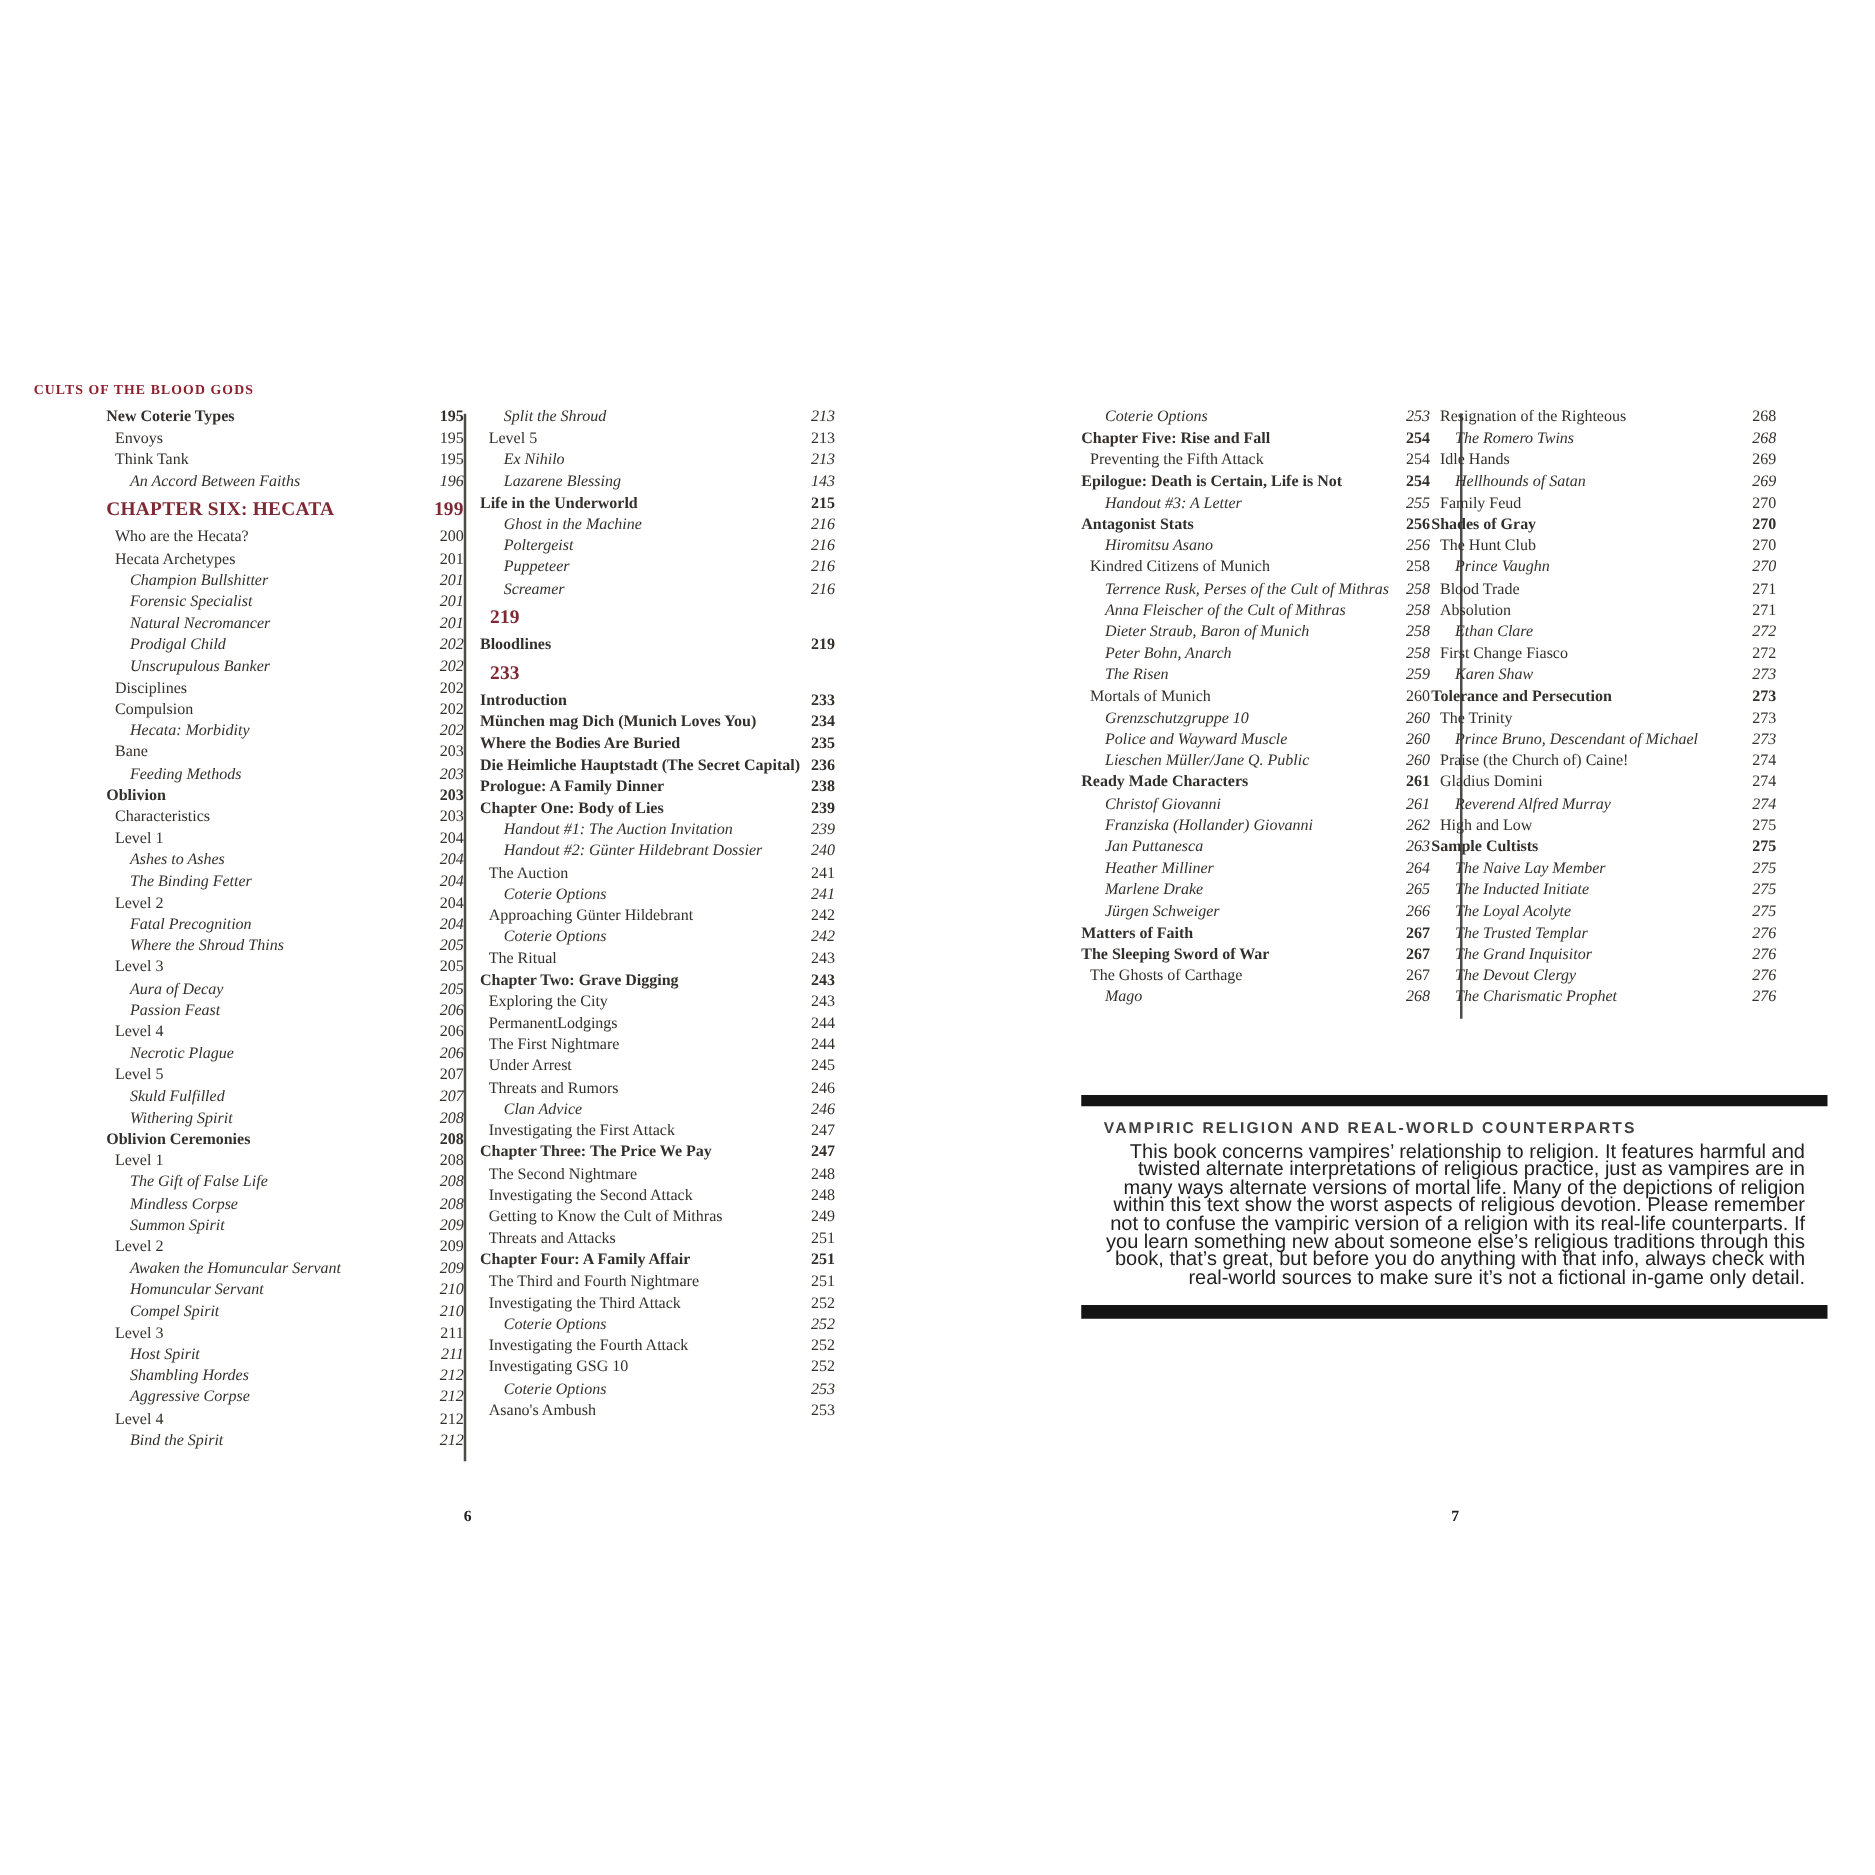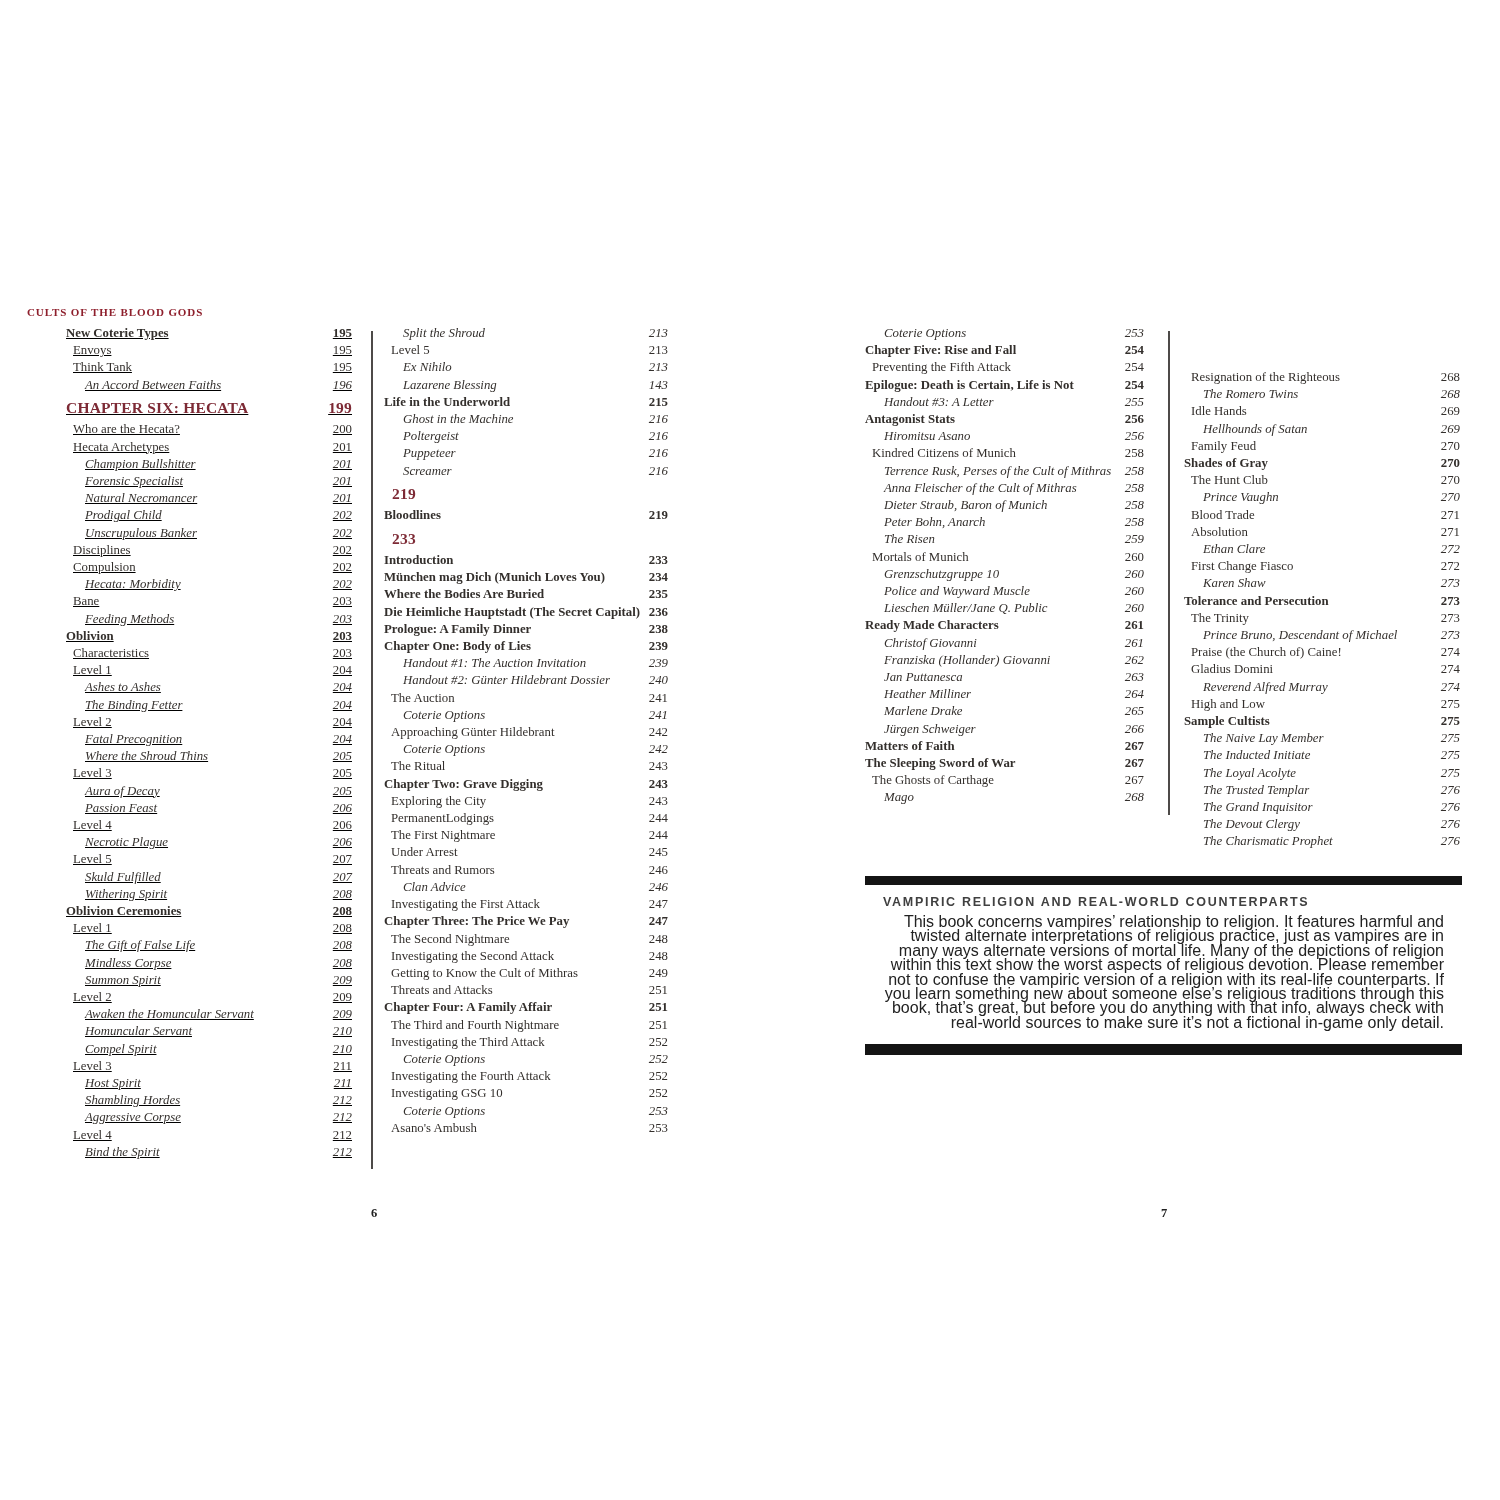--- a/index.html
+++ b/index.html
@@ -10,24 +10,24 @@
     overflow:hidden;
   }
   .running-header {
     position:absolute; left:27px; top:266px;
     font-family:Liberation Serif, serif;
     font-size:11px; font-weight:bold; letter-spacing:0.9px;
     color:#8e1f2c;
     margin-top:40px;
   }
   .toc-col { position:absolute; top:325px; }
-  #col1 { left:66px;  width:286px;text-decoration:underline; }
+  #col1 { left:85px;  width:286px; }
   #col2 { left:384px; width:284px; }
   #col3 { left:865px; width:279px; }
-  #col4 { left:1184px;width:276px;margin-top:44px; }
+  #col4 { left:1145px;width:276px; }
   .divider {
     position:absolute; width:2px; background:#4d4a48;
   }
   #div1 { left:371px;  top:331px; height:838px; }
   #div2 { left:1168px; top:331px; height:484px; }
 
   .row {
     display:flex; justify-content:space-between; align-items:flex-end;
     font-size:12.8px; line-height:17.2px; color:#332f2c;
     font-variant-numeric: oldstyle-nums;

